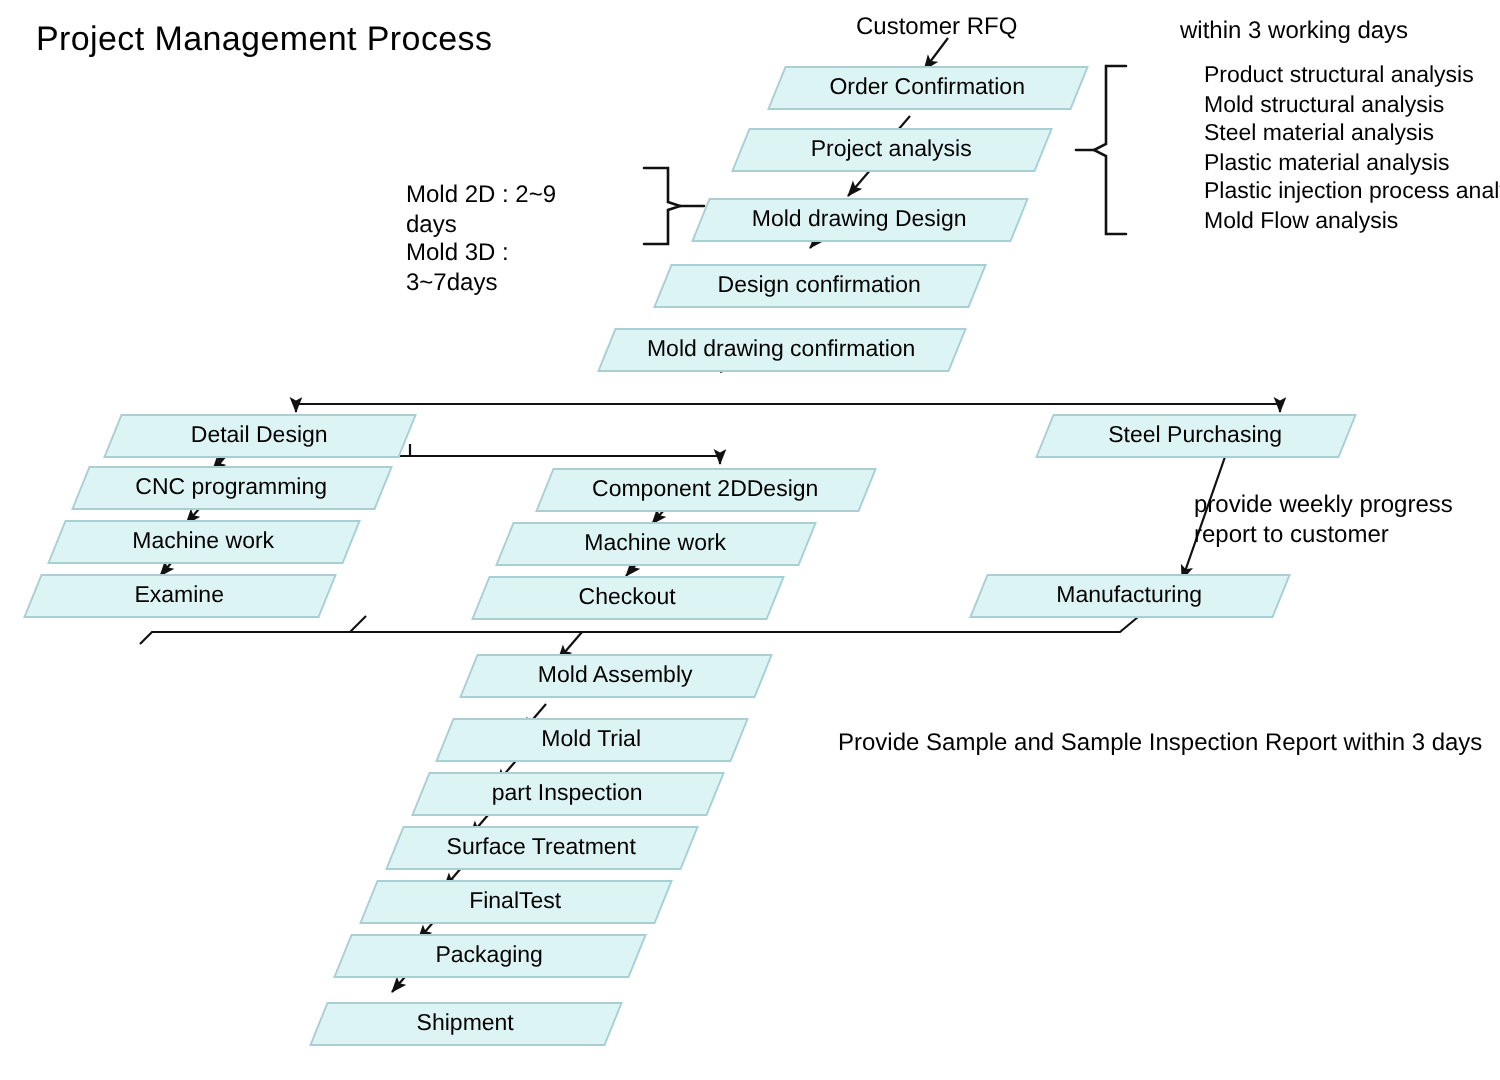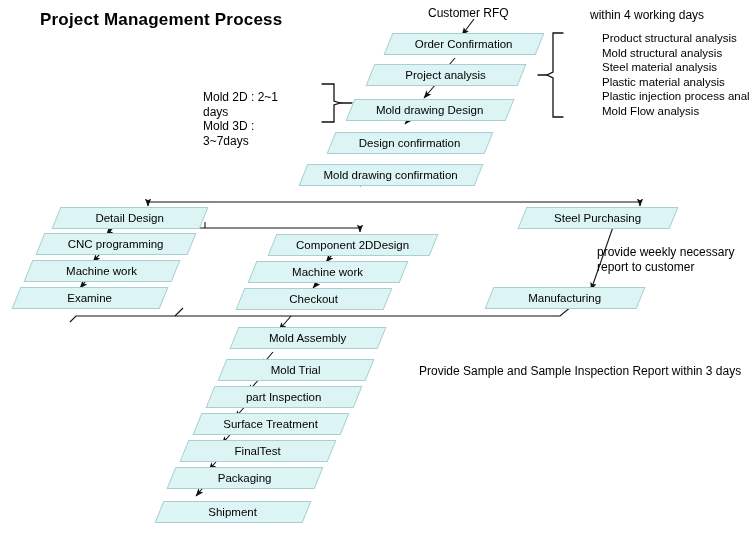--- a/index.html
+++ b/index.html
@@ -1,21 +1,21 @@
 <!DOCTYPE html>
 <html><head>
 <meta charset="utf-8">
 <style>
   html,body{margin:0;padding:0;background:#ffffff;}
   body{width:750px;height:540px;position:relative;overflow:hidden;
        font-family:"Liberation Sans","DejaVu Sans",sans-serif;color:#000;}
   #canvas{position:absolute;left:0;top:0;width:750px;height:540px;}
   .svg-layer{position:absolute;left:0;top:0;width:750px;height:540px;pointer-events:none;}
-  .title{position:absolute;font-size:17px;font-weight:bold;letter-spacing:.2px;
-         white-space:nowrap;margin-left:22px;}
+  .title{position:absolute;font-size:17px;font-weight:normal;letter-spacing:.2px;
+         white-space:nowrap;}
   
   .node{position:absolute;height:22px;background:#ddf4f4;border:1px solid #a9cfd4;
         transform:skewX(-22deg);box-sizing:border-box;}
   .node .lbl{display:block;transform:skewX(22deg);height:22px;line-height:21px;
              text-align:center;font-size:11.5px;white-space:nowrap;color:#000;}
   .note{position:absolute;font-size:12px;line-height:14.5px;white-space:pre;color:#000;}
   .note.wrap{white-space:normal;}
   .list{position:absolute;font-size:11.5px;line-height:14.6px;white-space:pre;color:#000;margin-left:36px;}
 </style>
 </head>
@@ -93,28 +93,28 @@
 
     <g stroke="#111" stroke-width="1.3" fill="none" stroke-linecap="round">
       <path d="M563,33 L553,33 L553,72 L547,75 L553,78 L553,117 L563,117"></path>
       <path d="M547,75 L538,75"></path>
     </g>
   </svg>
 
   <div class="title" style="left:18px;top:10px;">Project Management Process</div>
 
   <div class="note" style="left:428px;top:6px;">Customer RFQ</div>
-  <div class="note" style="left:590px;top:8px;">within 4 working days</div>
+  <div class="note" style="left:590px;top:8px;">within 3 working days</div>
   <div class="list" style="left:566px;top:31px;">Product structural analysis
 Mold structural analysis
 Steel material analysis
 Plastic material analysis
 Plastic injection process analysis
 Mold Flow analysis</div>
-  <div class="note" style="left:203px;top:90px;">Mold 2D : 2~1
+  <div class="note" style="left:203px;top:90px;">Mold 2D : 2~9
 days
 Mold 3D :
 3~7days</div>
 
   <div class="node" style="left:388px;top:33px;width:152px;">
     <span class="lbl">Order Confirmation</span>
   </div>
   <div class="node" style="left:370px;top:64px;width:152px;">
     <span class="lbl">Project analysis</span>
   </div>
@@ -147,21 +147,21 @@
   <div class="node" style="left:252px;top:261px;width:152px;">
     <span class="lbl">Machine work</span>
   </div>
   <div class="node" style="left:240px;top:288px;width:148px;">
     <span class="lbl">Checkout</span>
   </div>
 
   <div class="node" style="left:522px;top:207px;width:152px;">
     <span class="lbl">Steel Purchasing</span>
   </div>
-  <div class="note" style="left:597px;top:245px;">provide weekly necessary
+  <div class="note" style="left:597px;top:245px;">provide weekly progress
 report to customer</div>
   <div class="node" style="left:489px;top:287px;width:152px;">
     <span class="lbl">Manufacturing</span>
   </div>
 
   <div class="node" style="left:234px;top:327px;width:148px;">
     <span class="lbl">Mold Assembly</span>
   </div>
   <div class="node" style="left:222px;top:359px;width:148px;">
     <span class="lbl">Mold Trial</span>

